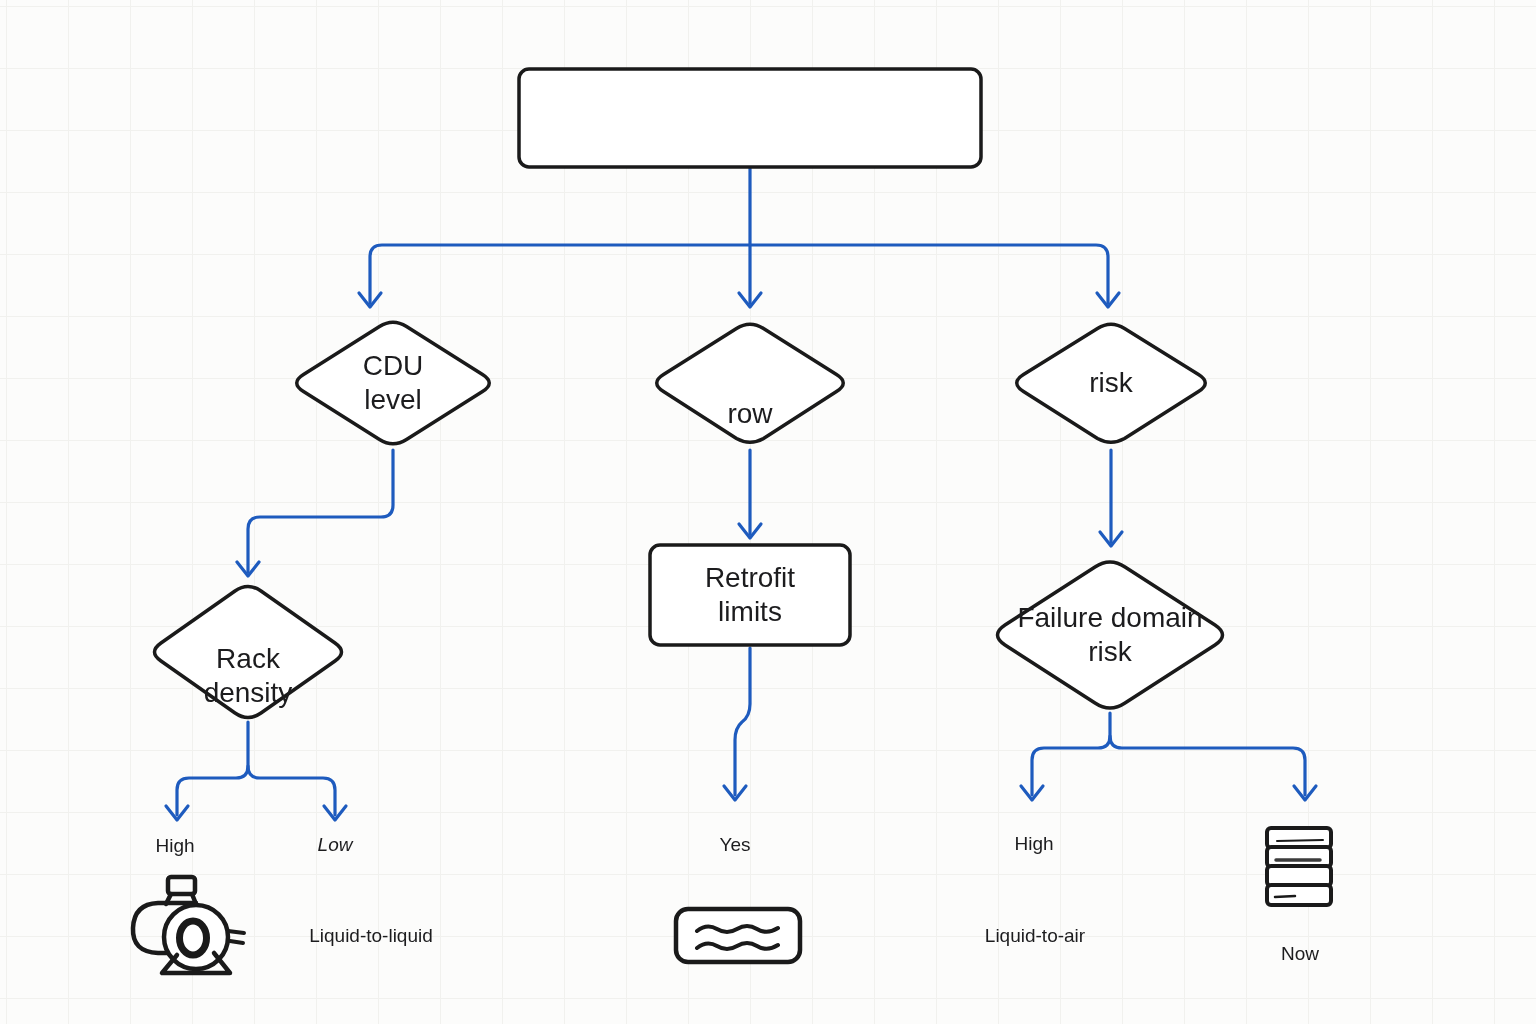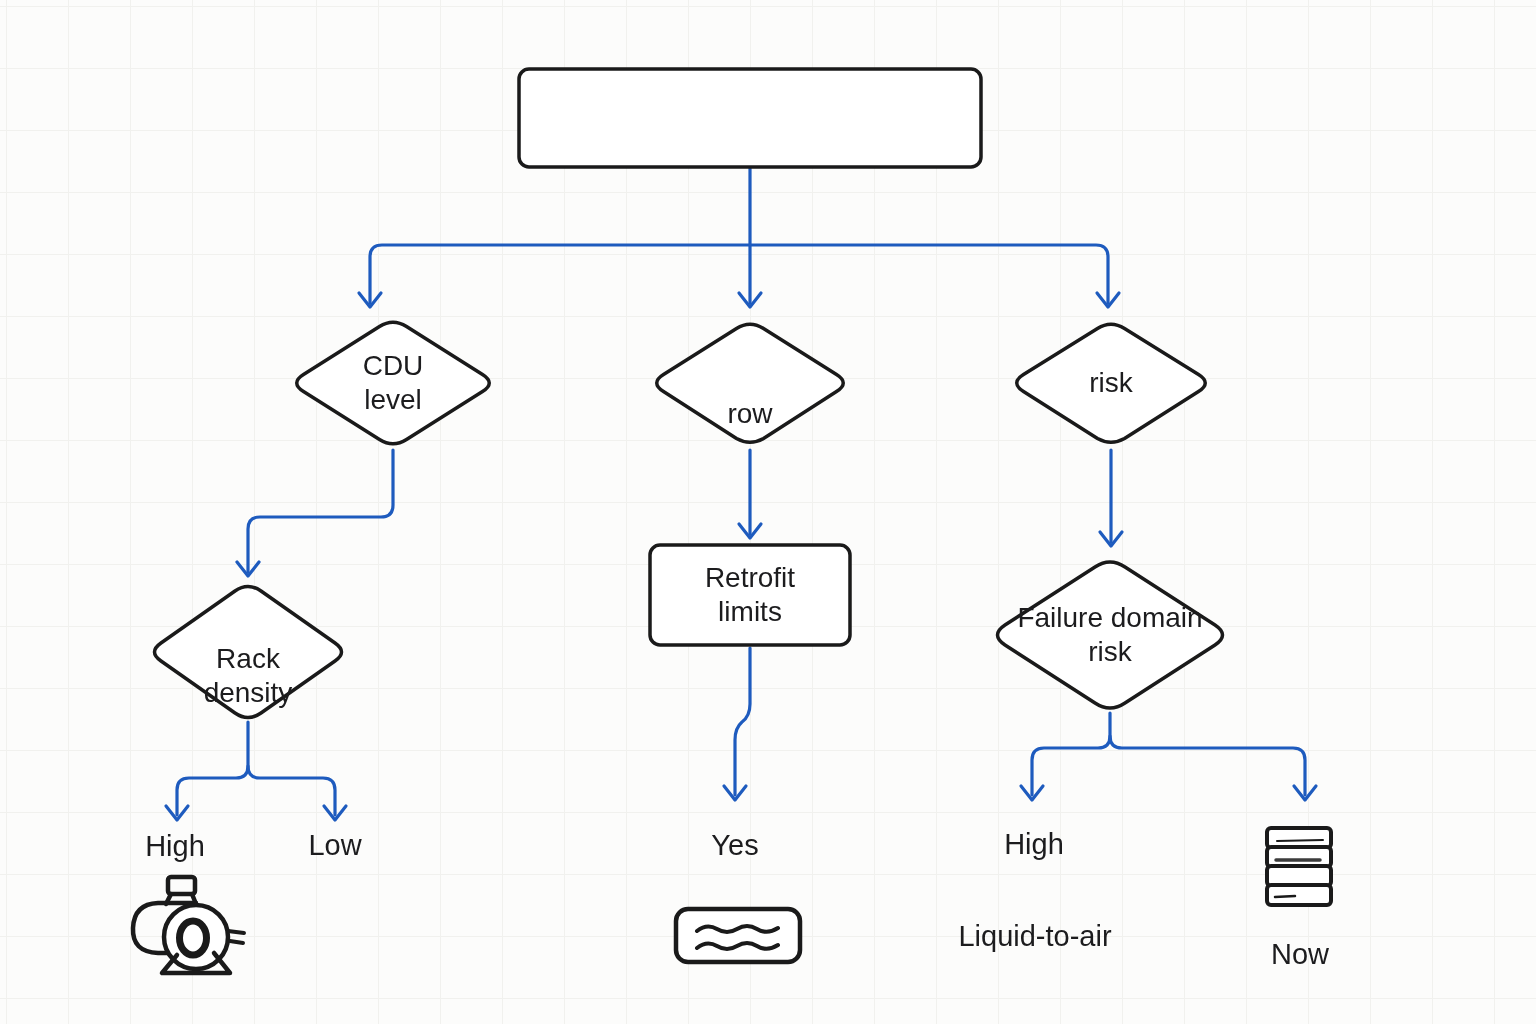--- a/index.html
+++ b/index.html
@@ -19,21 +19,21 @@
     position:absolute;
     transform:translate(-50%,-50%);
     color:#1c1c1e;
     font-size:28px;
     font-weight:500;
     text-align:center;
     white-space:nowrap;
     line-height:1.2;
   }
   .lbl.wrap{white-space:normal;}
-  .lbl.leaf{font-size:29px;}
+  .lbl.leaf{font-size:19px;}
 </style>
 </head>
 <body>
 
 <div class="canvas">
 
   <svg class="layer" width="1536" height="1024" viewBox="0 0 1536 1024">
 
     <g stroke="#1e5bbe" stroke-width="3.2" fill="none" stroke-linecap="round" stroke-linejoin="round">
 
@@ -120,24 +120,25 @@
   <div class="lbl" style="left:1111px;top:383px;">risk</div>
 
   <div class="lbl wrap" style="left:248px;top:638px;width:130px;margin-top:38px;">Rack density</div>
 
   <div class="lbl wrap" style="left:750px;top:595px;width:160px;">Retrofit limits</div>
 
   <div class="lbl wrap" style="left:1110px;top:635px;width:200px;">Failure domain risk</div>
 
   <div class="lbl leaf" style="left:175px;top:846px;">High</div>
 
-  <div class="lbl leaf" style="left:335px;top:845px;">Low</div>
+  <div class="lbl leaf" style="left:335px;top:845px;font-style:italic;">Low</div>
 
   <div class="lbl leaf" style="left:735px;top:845px;">Yes</div>
 
   <div class="lbl leaf" style="left:1034px;top:844px;">High</div>
 
   <div class="lbl leaf" style="left:1300px;top:939px;margin-top:15px;">Now</div>
 
+  <div class="lbl leaf" style="left:371px;top:936px;">Liquid-to-liquid</div>
 
   <div class="lbl leaf" style="left:1035px;top:936px;">Liquid-to-air</div>
 
 </div>
 
 </body></html>

